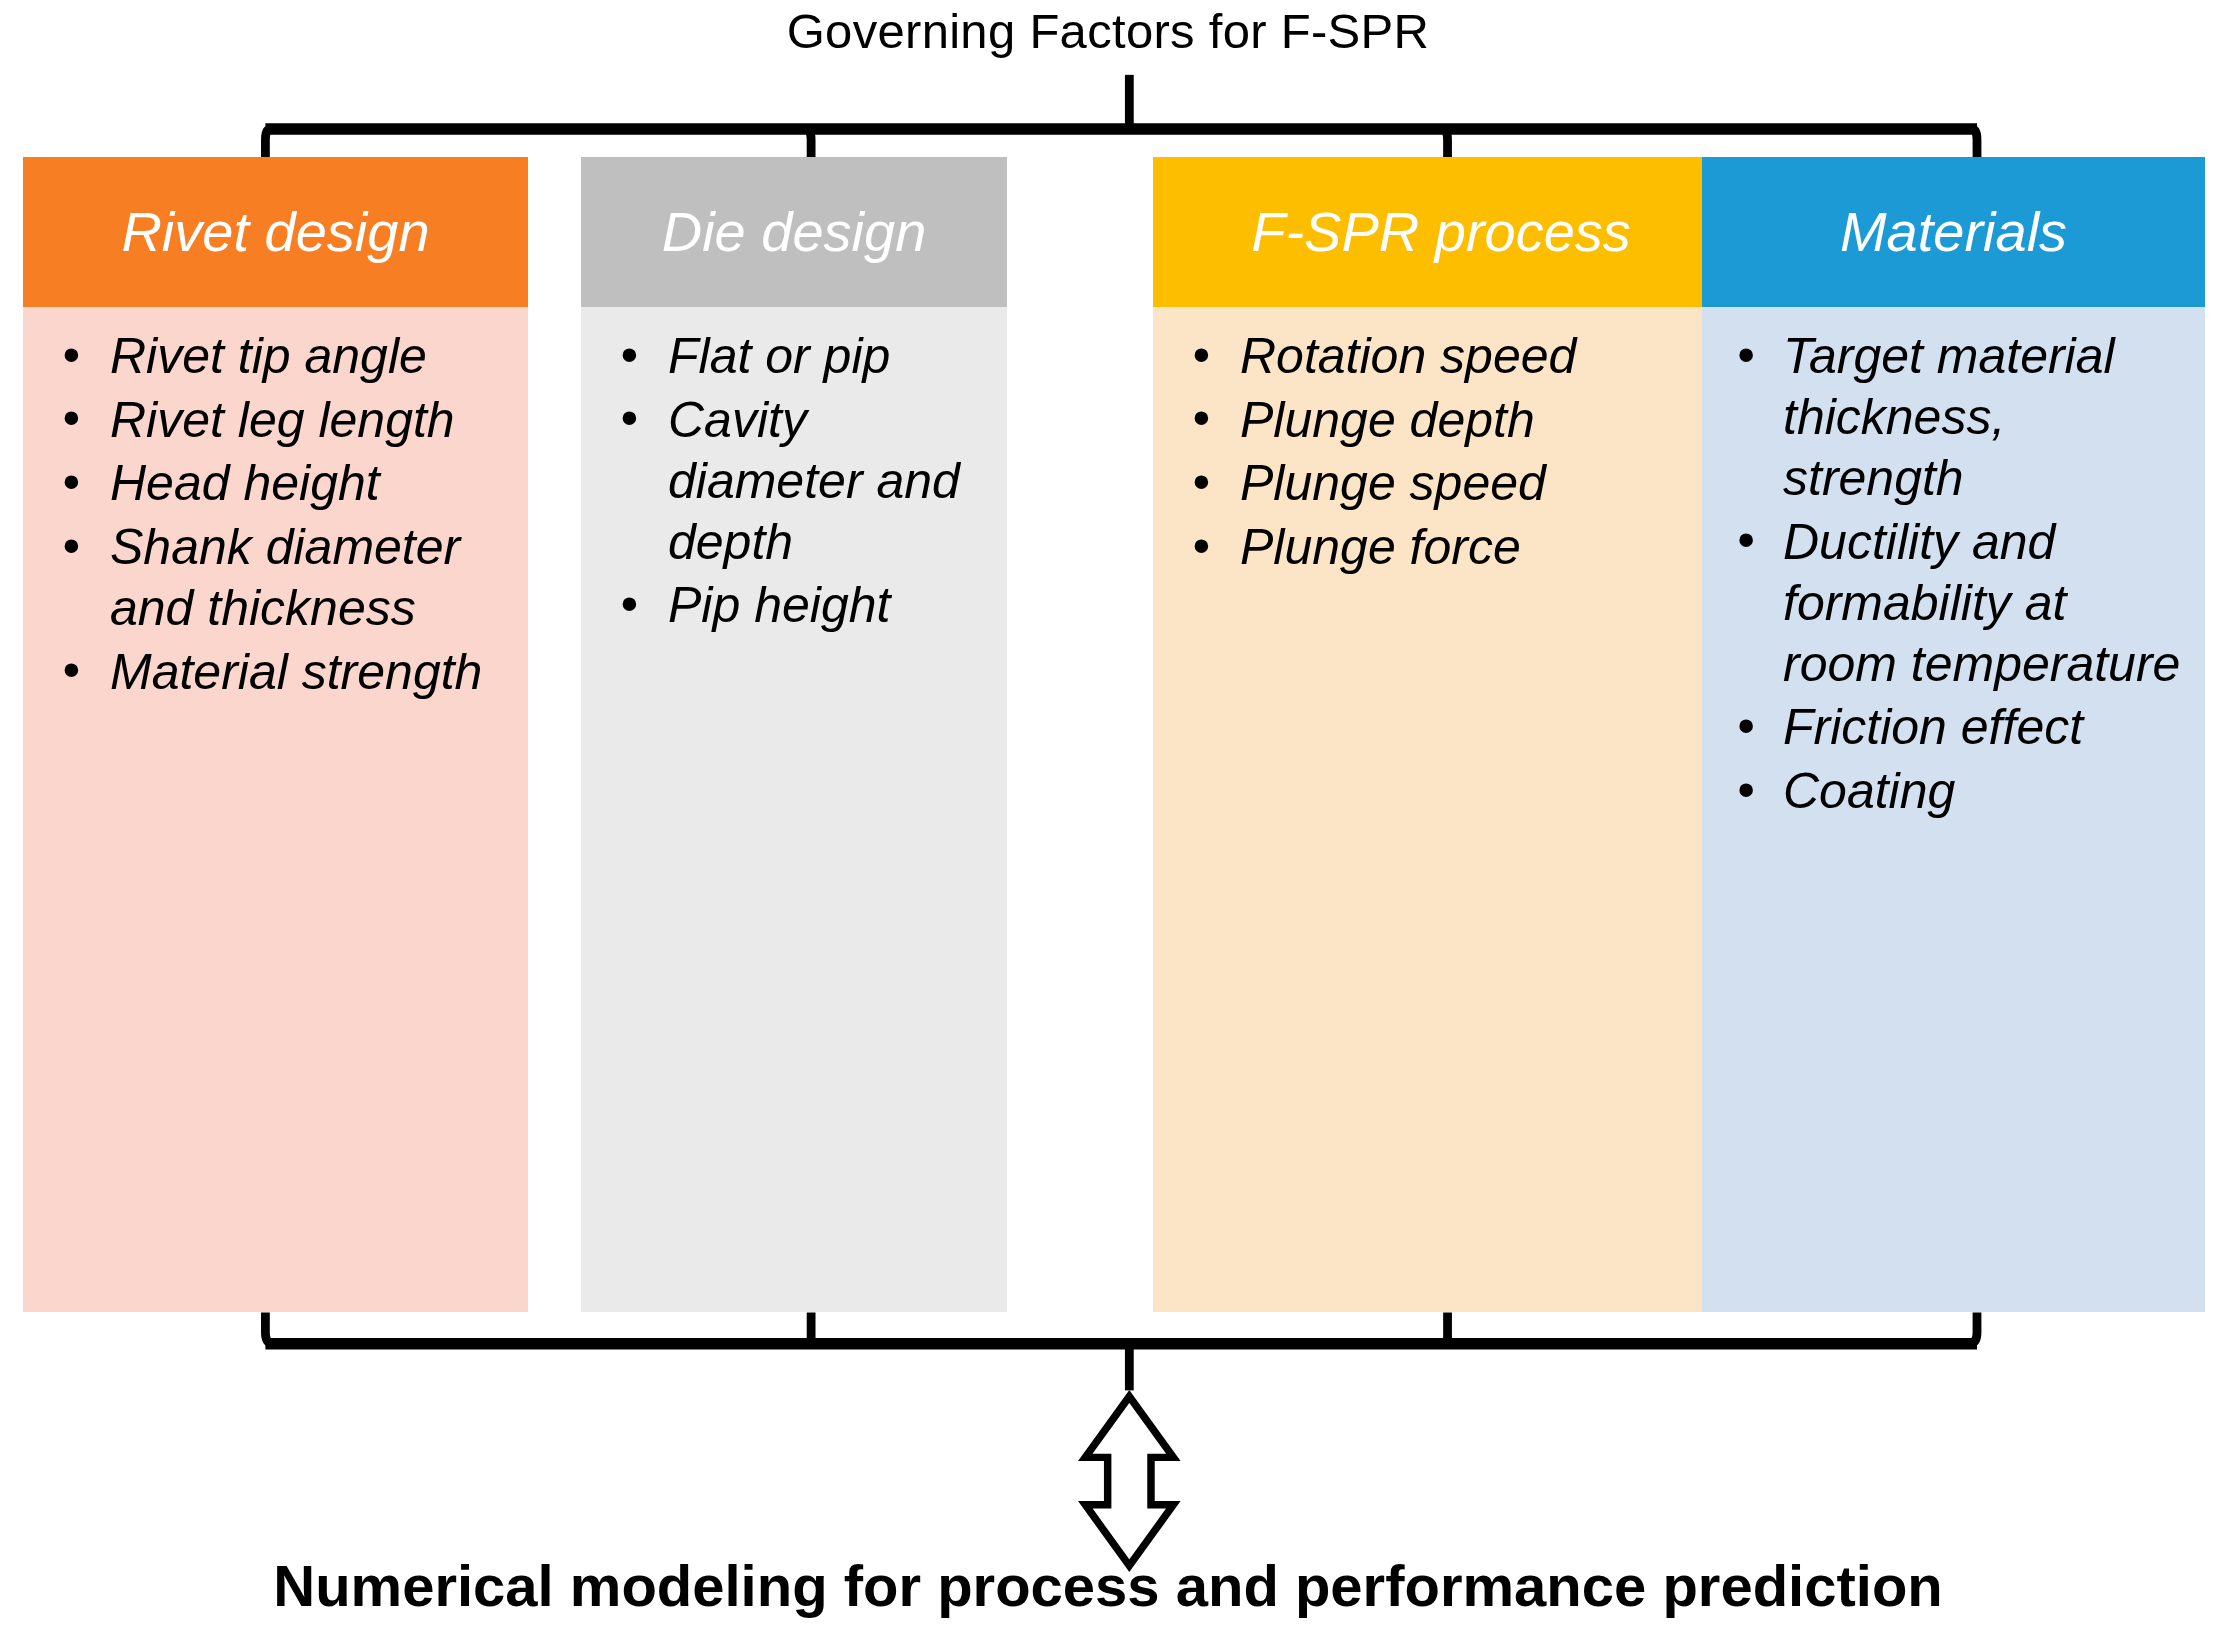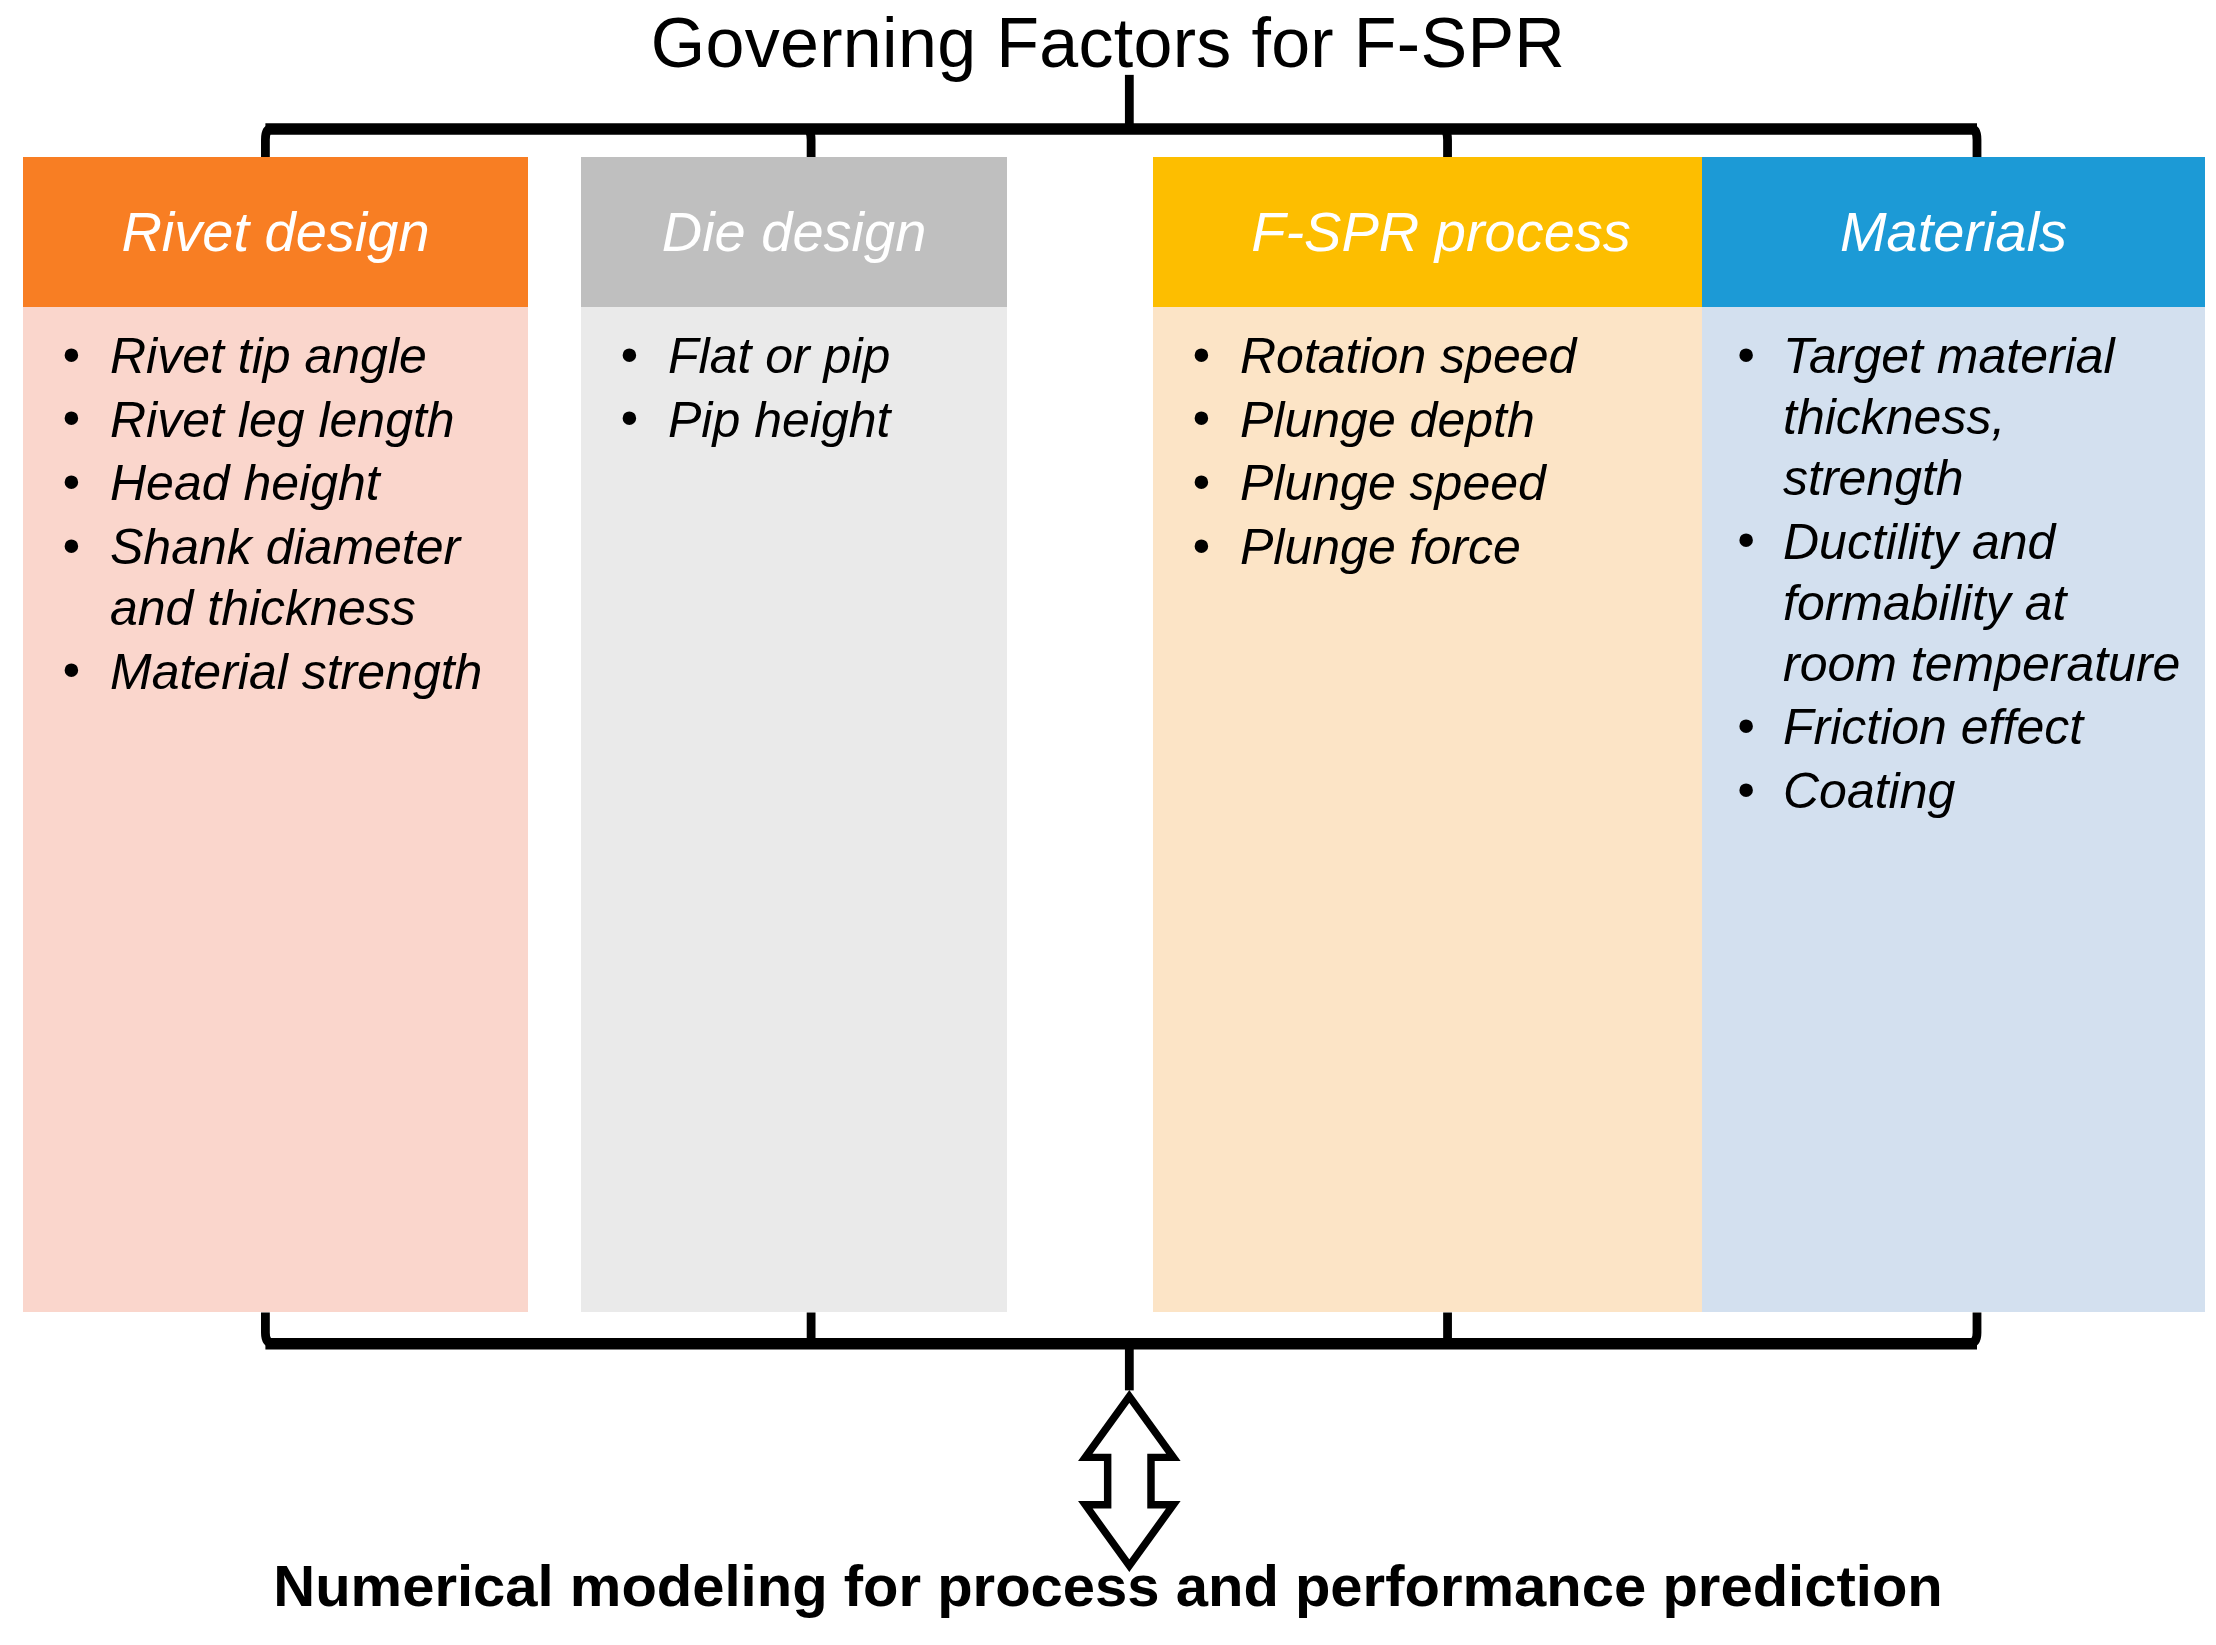--- a/index.html
+++ b/index.html
@@ -23,21 +23,21 @@
     height: 1646px;
   }
 
   
   .title {
     position: absolute;
     left: 0;
     top: 5.4px;
     width: 2216px;
     text-align: center;
-    font-size: 70px;
+    font-size: 49px;
     font-weight: 400;
     line-height: 1.1;
     letter-spacing: 0.3px;
     white-space: nowrap;
   }
 
   
   .bracket-layer {
     position: absolute;
     left: 0; top: 0;
@@ -175,20 +175,21 @@
           <li>Material strength</li>
         </ul>
       </div>
     </div>
 
     <div class="col col-1">
       <div class="col-header" style="background:#BFBFBF;">Die design</div>
       <div class="col-body" style="background:#EAEAEA;">
         <ul class="bullets">
           <li>Flat or pip</li>
+          <li>Cavity diameter and depth</li>
           <li>Pip height</li>
         </ul>
       </div>
     </div>
 
     <div class="col col-2">
       <div class="col-header" style="background:#FDBE00;">F-SPR process</div>
       <div class="col-body" style="background:#FCE4C6;">
         <ul class="bullets">
           <li>Rotation speed</li>

